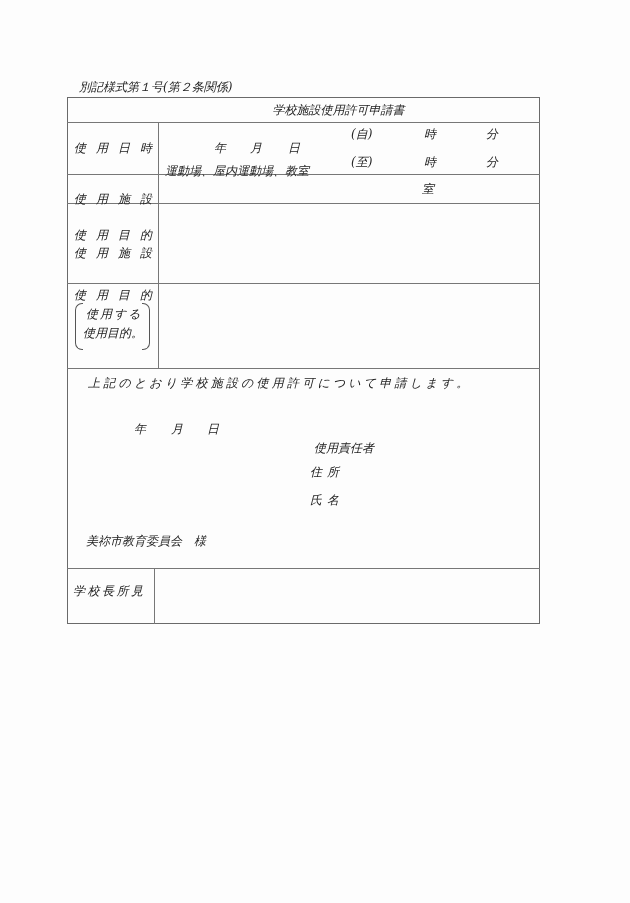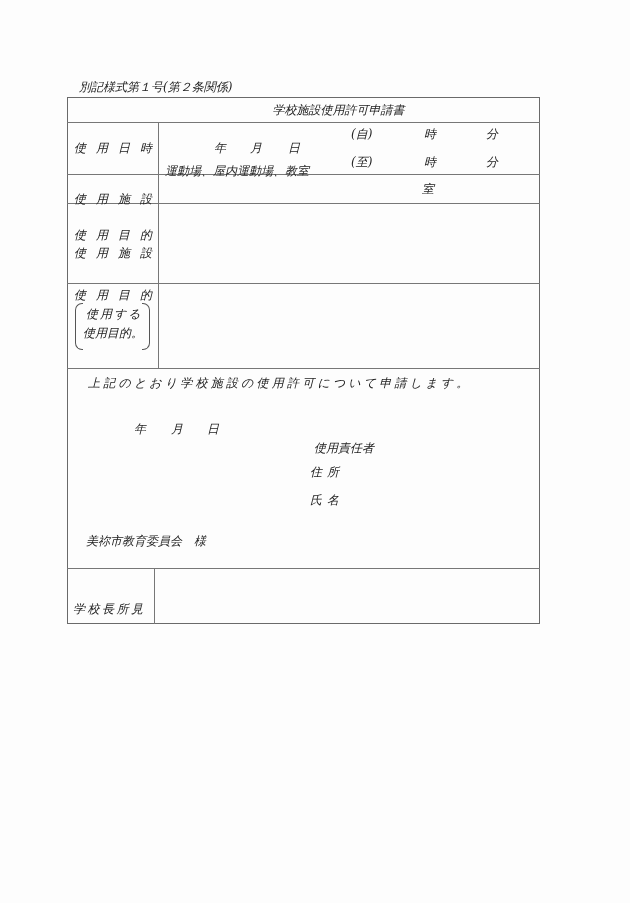--- a/index.html
+++ b/index.html
@@ -74,14 +74,14 @@
   <div class="abs t" style="left:171px;top:422px;">月</div>
   <div class="abs t" style="left:207px;top:422px;">日</div>
 </div>
 <div class="abs t" style="left:278px;top:441px;margin-left:36px;">使用責任者</div>
 <div class="abs t spaced2" style="left:310px;top:465px;">住所</div>
 <div class="abs" style="left:350px;top:461px;width:185px;height:20px;"></div>
 <div class="abs t spaced2" style="left:310px;top:493px;text-align:center;">氏名</div>
 <div class="abs" style="left:350px;top:489px;width:185px;height:20px;"></div>
 <div class="abs t" style="left:86px;top:534px;">美祢市教育委員会　様</div>
 
-<div class="abs t" style="left:73px;top:602px;letter-spacing:2.5px;">学校長所見</div>
+<div class="abs t" style="left:73px;top:584px;letter-spacing:2.5px;">学校長所見</div>
 <div class="abs" style="left:155px;top:569px;width:384px;height:54px;"></div>
 
 </body></html>

